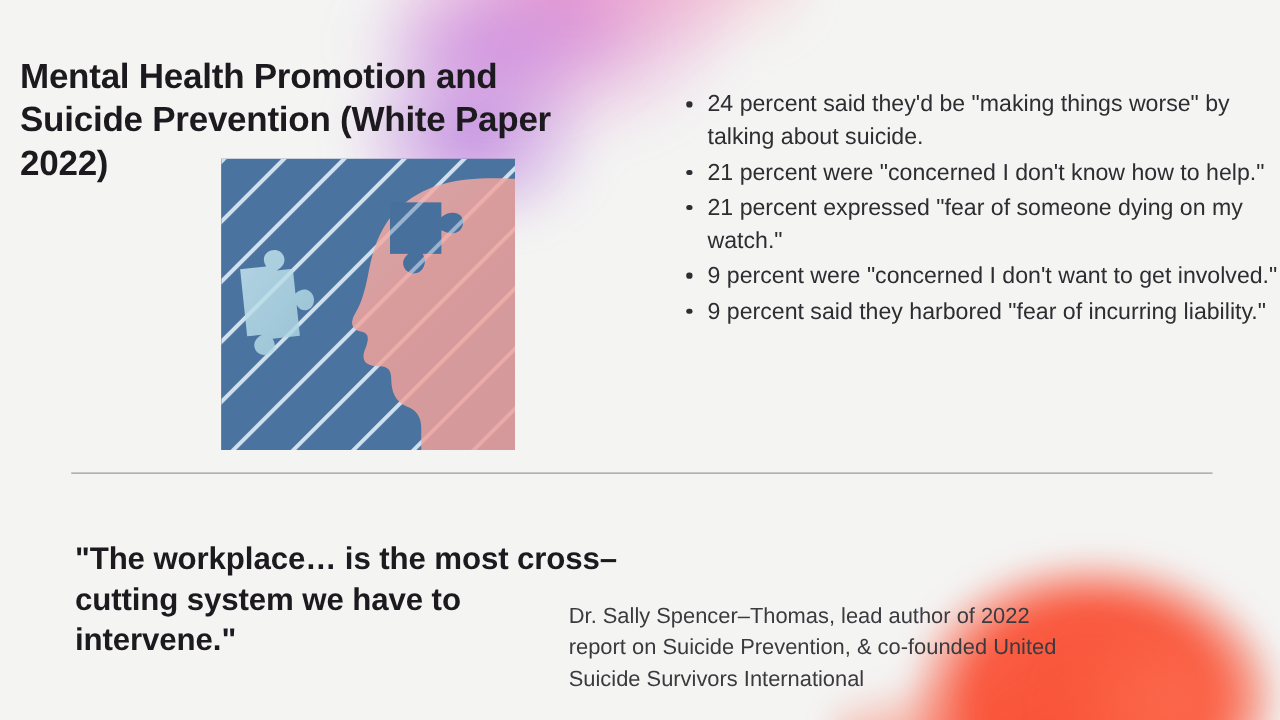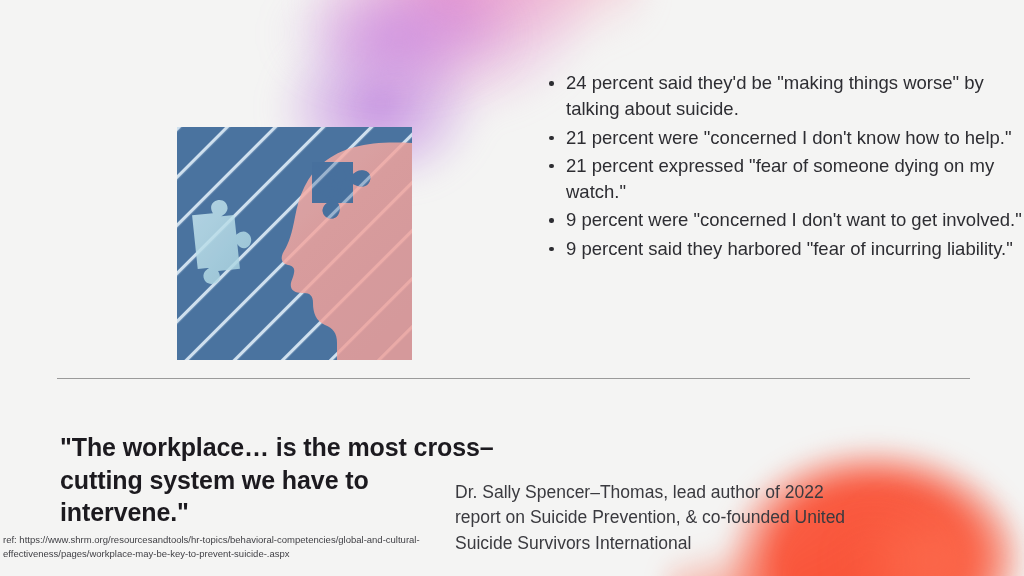--- a/index.html
+++ b/index.html
@@ -172,20 +172,21 @@
 </head>
 <body>
 
 <div class="slide">
 
   <div class="blob-purple"></div>
   <div class="blob-purple-2"></div>
   <div class="blob-orange"></div>
   <div class="blob-orange-2"></div>
 
+  <h1 class="title">Mental Health Promotion and Suicide Prevention (White Paper 2022)</h1>
 
   <div class="illustration">
     <svg width="235" height="233" viewBox="0 0 235 233" xmlns="http://www.w3.org/2000/svg">
       <defs>
         <pattern id="stripes" width="34" height="34" patternUnits="userSpaceOnUse" patternTransform="rotate(-45)">
           <rect width="34" height="34" fill="#4a739f"></rect>
           <rect x="0" y="0" width="34" height="3.2" fill="#dbeaf6" opacity="0.92"></rect>
         </pattern>
         <linearGradient id="pinkgrad" x1="0" y1="0" x2="0.6" y2="1">
           <stop offset="0%" stop-color="#f6b2ab"></stop>
@@ -246,15 +247,14 @@
     <li>9 percent were "concerned I don't want to get involved."</li>
     <li>9 percent said they harbored "fear of incurring liability."</li>
   </ul>
 
   <div class="divider"></div>
 
   <blockquote class="quote">"The workplace… is the most cross–cutting system we have to intervene."</blockquote>
 
   <div class="attribution">Dr. Sally Spencer–Thomas, lead author of 2022 report on Suicide Prevention, &amp; co-founded United Suicide Survivors International</div>
 
-  <div class="reference">ref: https://www.shrm.org/resourcesandtools/hr-topics/behavioral-competencies/global-and-cultural-effectiveness/pages/workplace-may-be-key-to-prevent-suicide-.aspx</div>
 
 </div>
 
 </body></html>

